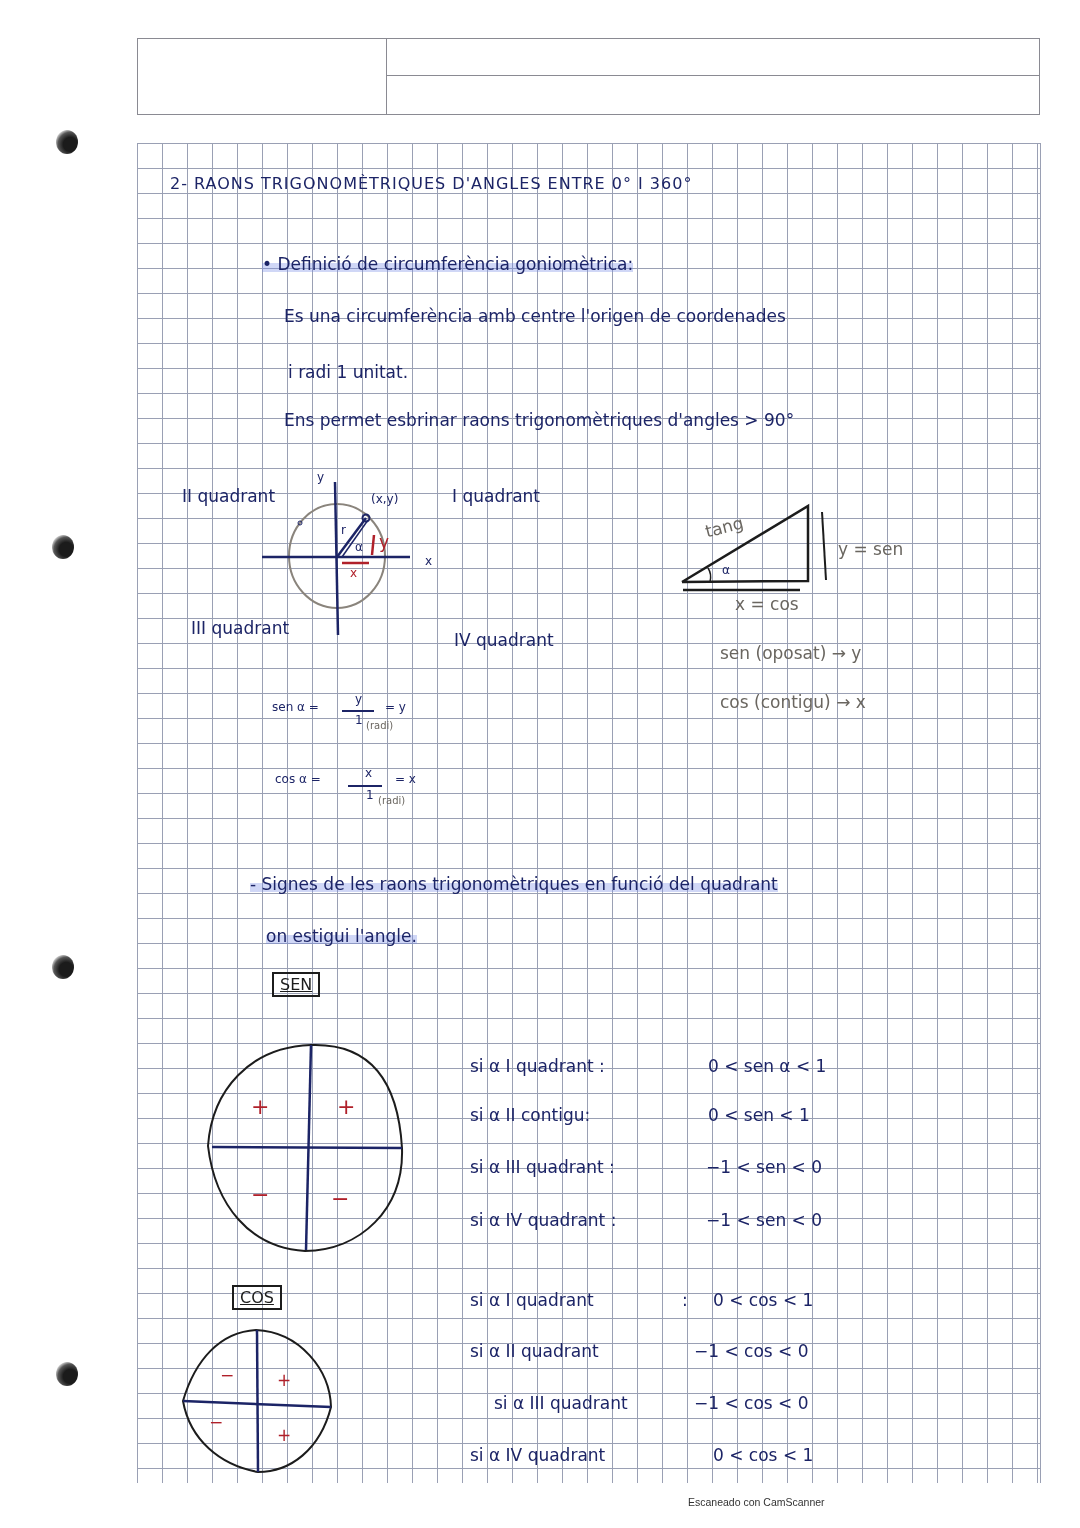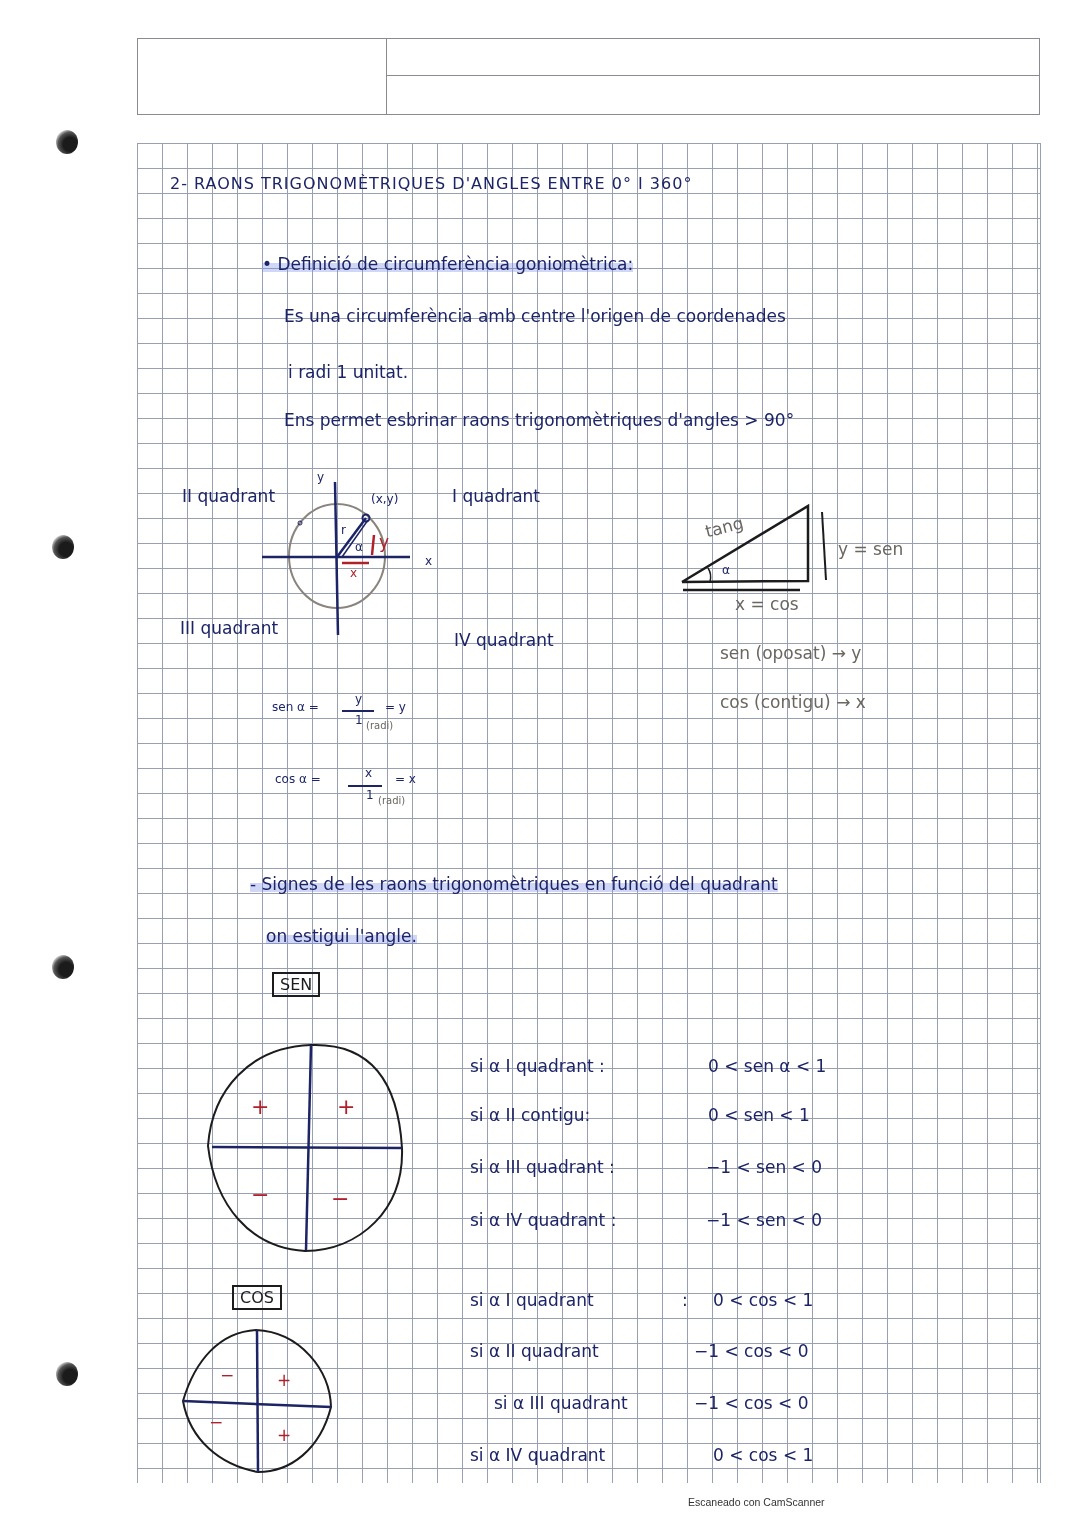--- a/index.html
+++ b/index.html
@@ -31,21 +31,21 @@
 
   .ink { position:absolute; color:#1c2466; white-space:nowrap; font-family:"DejaVu Sans", sans-serif; }
   .red { color:#b0202a; }
   .grey { color:#6a6660; }
   .hl {
     background: linear-gradient(to bottom, transparent 45%, rgba(120,140,230,0.35) 45%, rgba(120,140,230,0.35) 90%, transparent 90%);
   }
   .title { font-size:16px; letter-spacing:1px; }
   .txt { font-size:17px; }
   .small { font-size:12px; }
-  .boxed { border:2px solid #1c1c1c; padding:1px 6px; color:#1c1c1c; font-size:16px; }
+  .boxed { border:2px solid #1c1c1c; padding:1px 6px; color:#1c1c1c; font-size:16px;text-decoration:underline; }
   svg { position:absolute; overflow:visible; }
 
   .footer { position:absolute; left:688px; top:1496px; font-size:10.5px; color:#333; font-family:"Liberation Sans", sans-serif; }
 </style>
 </head>
 <body>
 
 <div class="header-box">
   <div class="vdiv"></div>
   <div class="hdiv"></div>
@@ -60,21 +60,21 @@
 
 <div class="ink title" style="left:170px;top:174px;">2- RAONS TRIGONOMÈTRIQUES D'ANGLES ENTRE 0° I 360°</div>
 
 <div class="ink txt hl" style="left:262px;top:254px;">• Definició de circumferència goniomètrica:</div>
 <div class="ink txt" style="left:284px;top:306px;">Es una circumferència amb centre l'origen de coordenades</div>
 <div class="ink txt" style="left:288px;top:362px;text-align:center;">i radi 1 unitat.</div>
 <div class="ink txt" style="left:284px;top:410px;">Ens permet esbrinar raons trigonomètriques d'angles &gt; 90°</div>
 
 <div class="ink txt" style="left:182px;top:486px;">II quadrant</div>
 <div class="ink txt" style="left:452px;top:486px;">I quadrant</div>
-<div class="ink txt" style="left:180px;top:618px;">III quadrant</div>
+<div class="ink txt" style="left:191px;top:618px;">III quadrant</div>
 <div class="ink txt" style="left:454px;top:618px;margin-top:12px;">IV quadrant</div>
 
 <svg style="left:0;top:0;" width="1080" height="1528">
   <ellipse cx="337" cy="556" rx="48" ry="52" fill="none" stroke="#8a847c" stroke-width="2"></ellipse>
   <line x1="262" y1="557" x2="410" y2="557" stroke="#1c2466" stroke-width="2.5"></line>
   <line x1="335" y1="482" x2="338" y2="635" stroke="#1c2466" stroke-width="2.5"></line>
   <line x1="337" y1="557" x2="366" y2="518" stroke="#1c2466" stroke-width="2.5"></line>
   <line x1="342" y1="557" x2="368" y2="520" stroke="#1c2466" stroke-width="1.5"></line>
   <circle cx="366" cy="518" r="3.5" fill="none" stroke="#1c2466" stroke-width="2"></circle>
   <circle cx="300" cy="523" r="2" fill="none" stroke="#1c2466" stroke-width="1"></circle>

